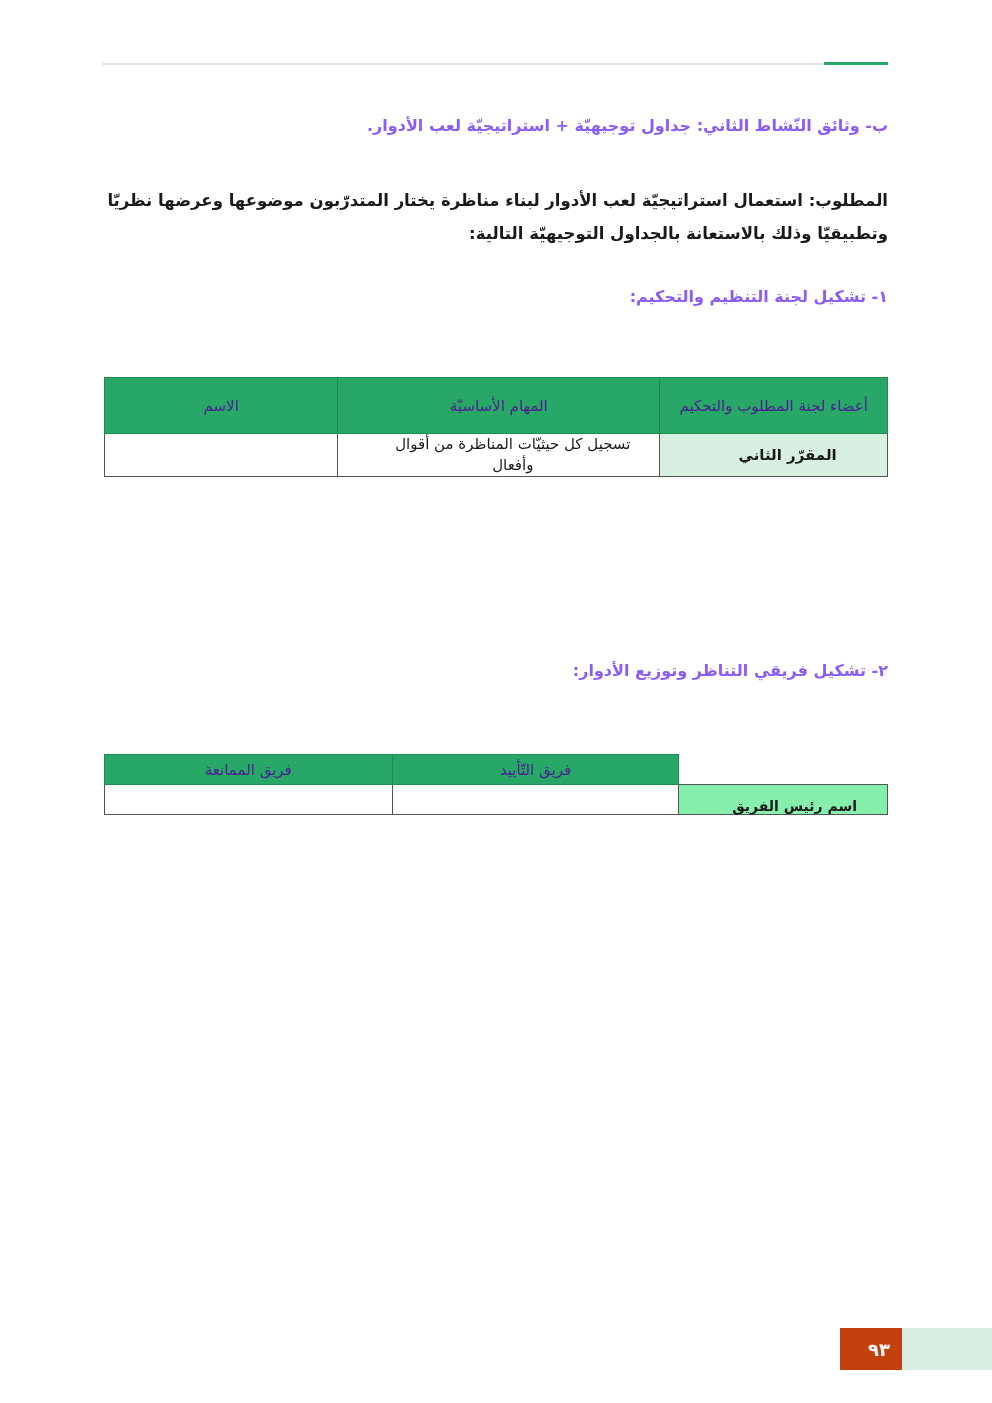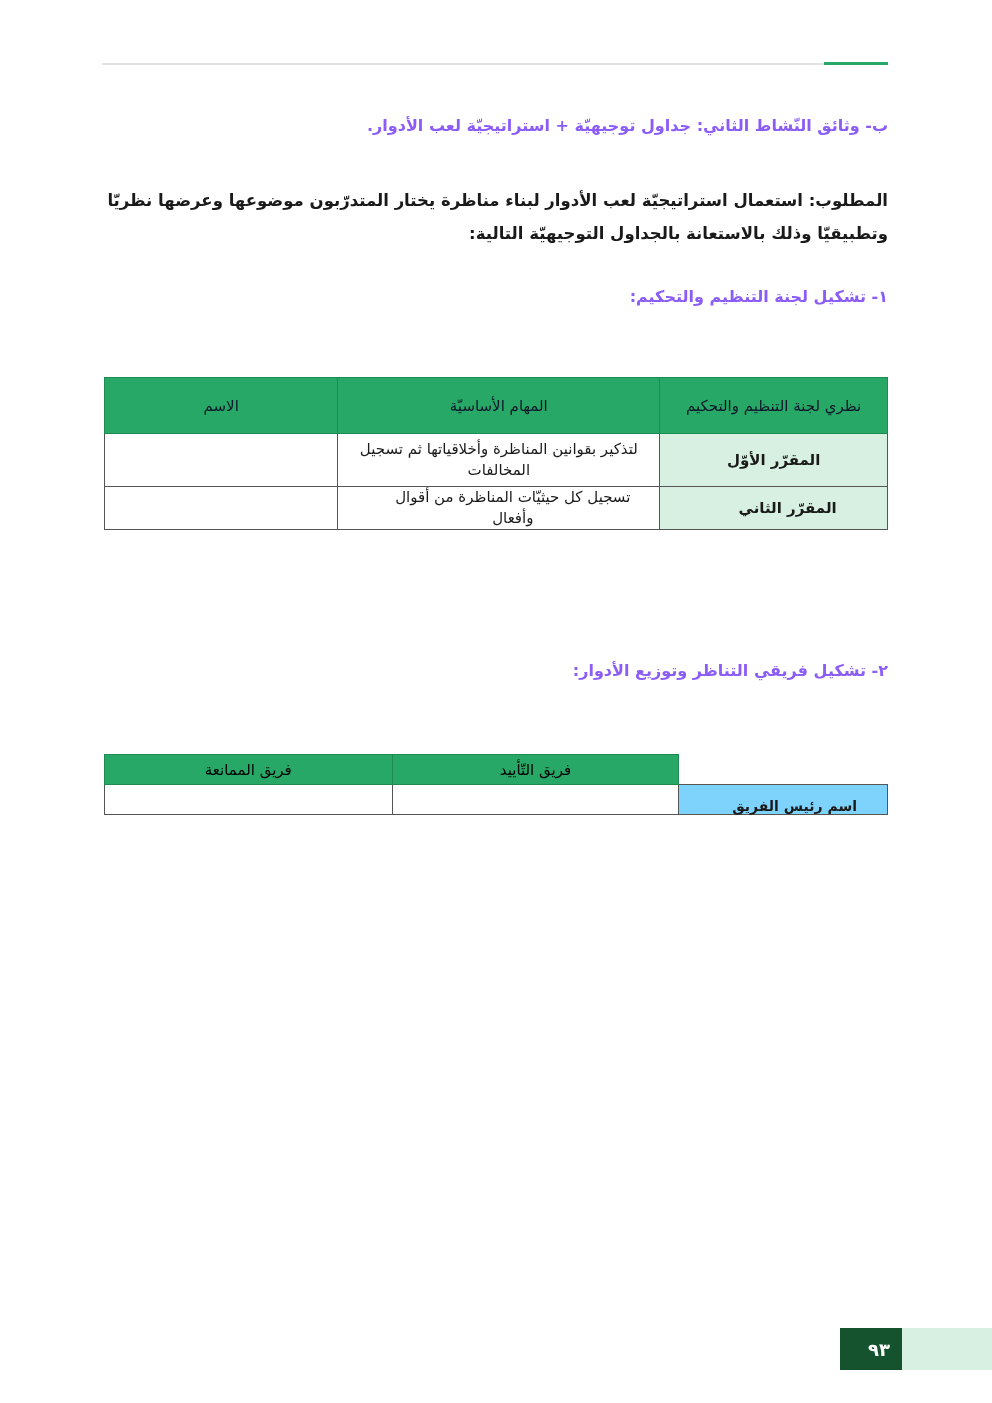--- a/index.html
+++ b/index.html
@@ -15,60 +15,55 @@
 
   .sec-b { right:104px; top:116px; width:780px; }
   .intro { right:104px; top:184px; width:786px; font-weight:bold; font-size:16.5px; line-height:33px; }
   .h1 { right:104px; top:287px; width:786px; }
   .h2 { right:104px; top:661px; width:786px; }
 
   table { border-collapse:collapse; direction:rtl; position:absolute; font-size:15px; }
   td, th { padding:0 6px; text-align:center; vertical-align:middle; }
 
   .t1 { left:104px; top:377px; width:784px; }
-  .t1 th { background:#27a866; color:#0f172a; font-weight:normal; height:55px; border:1px solid #1e8b53; line-height:22px; }
+  .t1 th { background:#27a866; color:#4c1d95; font-weight:normal; height:55px; border:1px solid #1e8b53; line-height:22px; }
   .t1 td { border:1px solid #555; height:52px; line-height:21px; }
   .t1 tr.last td { height:32px;padding-left:34px; }
   .t1 td.role { background:#d7f0e2; font-weight:bold; width:208px; }
   .t1 td.task { width:316px; }
   .t1 td.name { width:221px; }
 
   .t2 { left:104px; top:754px; width:784px; }
-  .t2 th { background:#27a866; color:#000000; font-weight:normal; height:29px; border:1px solid #1e8b53; }
+  .t2 th { background:#27a866; color:#4c1d95; font-weight:normal; height:29px; border:1px solid #1e8b53; }
   .t2 th.blank { background:#ffffff; border:none; }
   .t2 td { border:1px solid #555; height:29px; }
-  .t2 td.label { background:#7dd3fc; font-weight:bold; width:178px; text-align:right; vertical-align:bottom; padding-right:30px; font-size:14px; }
+  .t2 td.label { background:#86efac; font-weight:bold; width:178px; text-align:right; vertical-align:bottom; padding-right:30px; font-size:14px; }
   .t2 td.cell { width:286px; }
 
-  .page-num-box { position:absolute; left:840px; top:1328px; width:78px; height:42px; background:#14532d; color:#fff;
+  .page-num-box { position:absolute; left:840px; top:1328px; width:78px; height:42px; background:#c2410c; color:#fff;
     font-weight:bold; font-size:18px; display:flex; align-items:center; justify-content:center; }
   .page-band { position:absolute; left:902px; top:1328px; width:90px; height:42px; background:#d7f0e2; }
 </style>
 </head>
 <body>
 
 <div class="top-rule"></div>
 <div class="top-rule-accent"></div>
 
 <div class="rtl heading-orange sec-b">ب- وثائق النّشاط الثاني: جداول توجيهيّة + استراتيجيّة لعب الأدوار.</div>
 <div class="rtl intro">المطلوب: استعمال استراتيجيّة لعب الأدوار لبناء مناظرة يختار المتدرّبون موضوعها وعرضها نظريّا وتطبيقيّا وذلك بالاستعانة بالجداول التوجيهيّة التالية:</div>
 
 <div class="rtl heading-orange h1">١- تشكيل لجنة التنظيم والتحكيم:</div>
 
 <table class="t1">
   <tbody>
       <tr>
-    <th>نظري لجنة التنظيم والتحكيم</th>
+    <th>أعضاء لجنة المطلوب والتحكيم</th>
     <th>المهام الأساسيّة</th>
     <th>الاسم</th>
-  </tr>
-  <tr>
-    <td class="role">المقرّر الأوّل</td>
-    <td class="task">لتذكير بقوانين المناظرة وأخلاقياتها ثم تسجيل المخالفات</td>
-    <td class="name"></td>
   </tr>
   <tr class="last">
     <td class="role">المقرّر الثاني</td>
     <td class="task">تسجيل كل حيثيّات المناظرة من أقوال وأفعال</td>
     <td class="name"></td>
   </tr>
 </tbody>
   </table>
 
 <div class="rtl heading-orange h2">٢- تشكيل فريقي التناظر وتوزيع الأدوار:</div>

